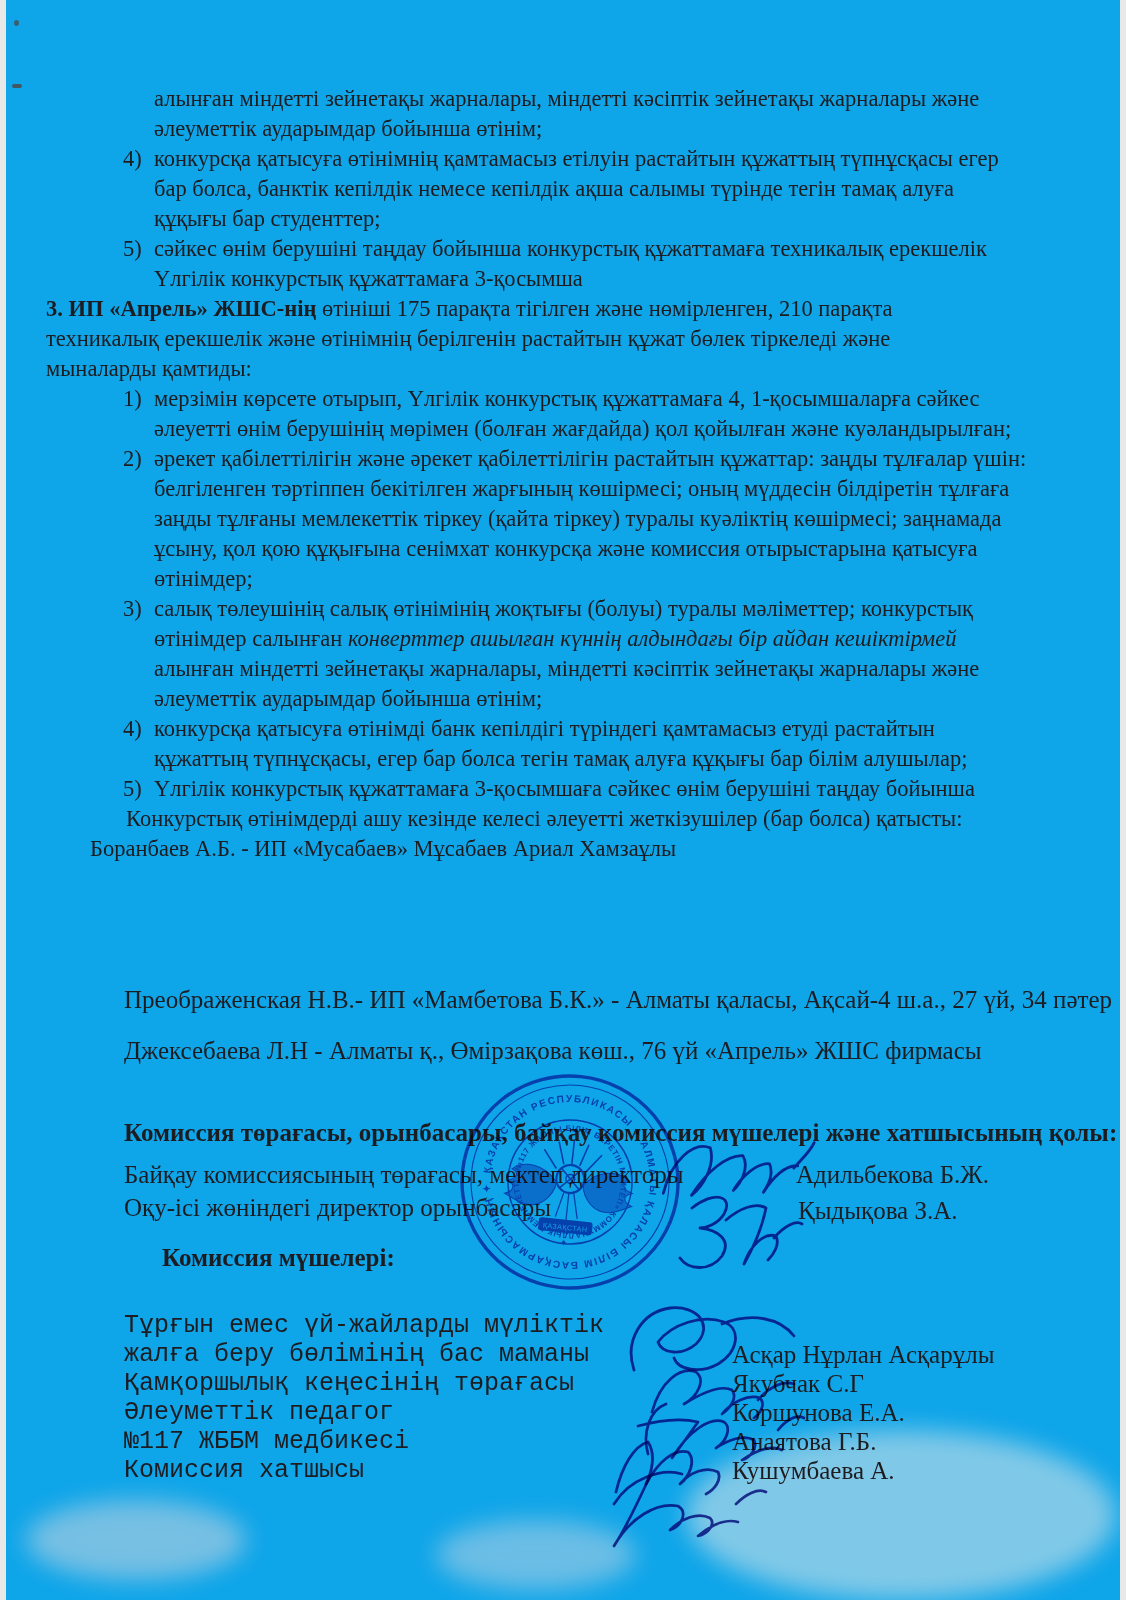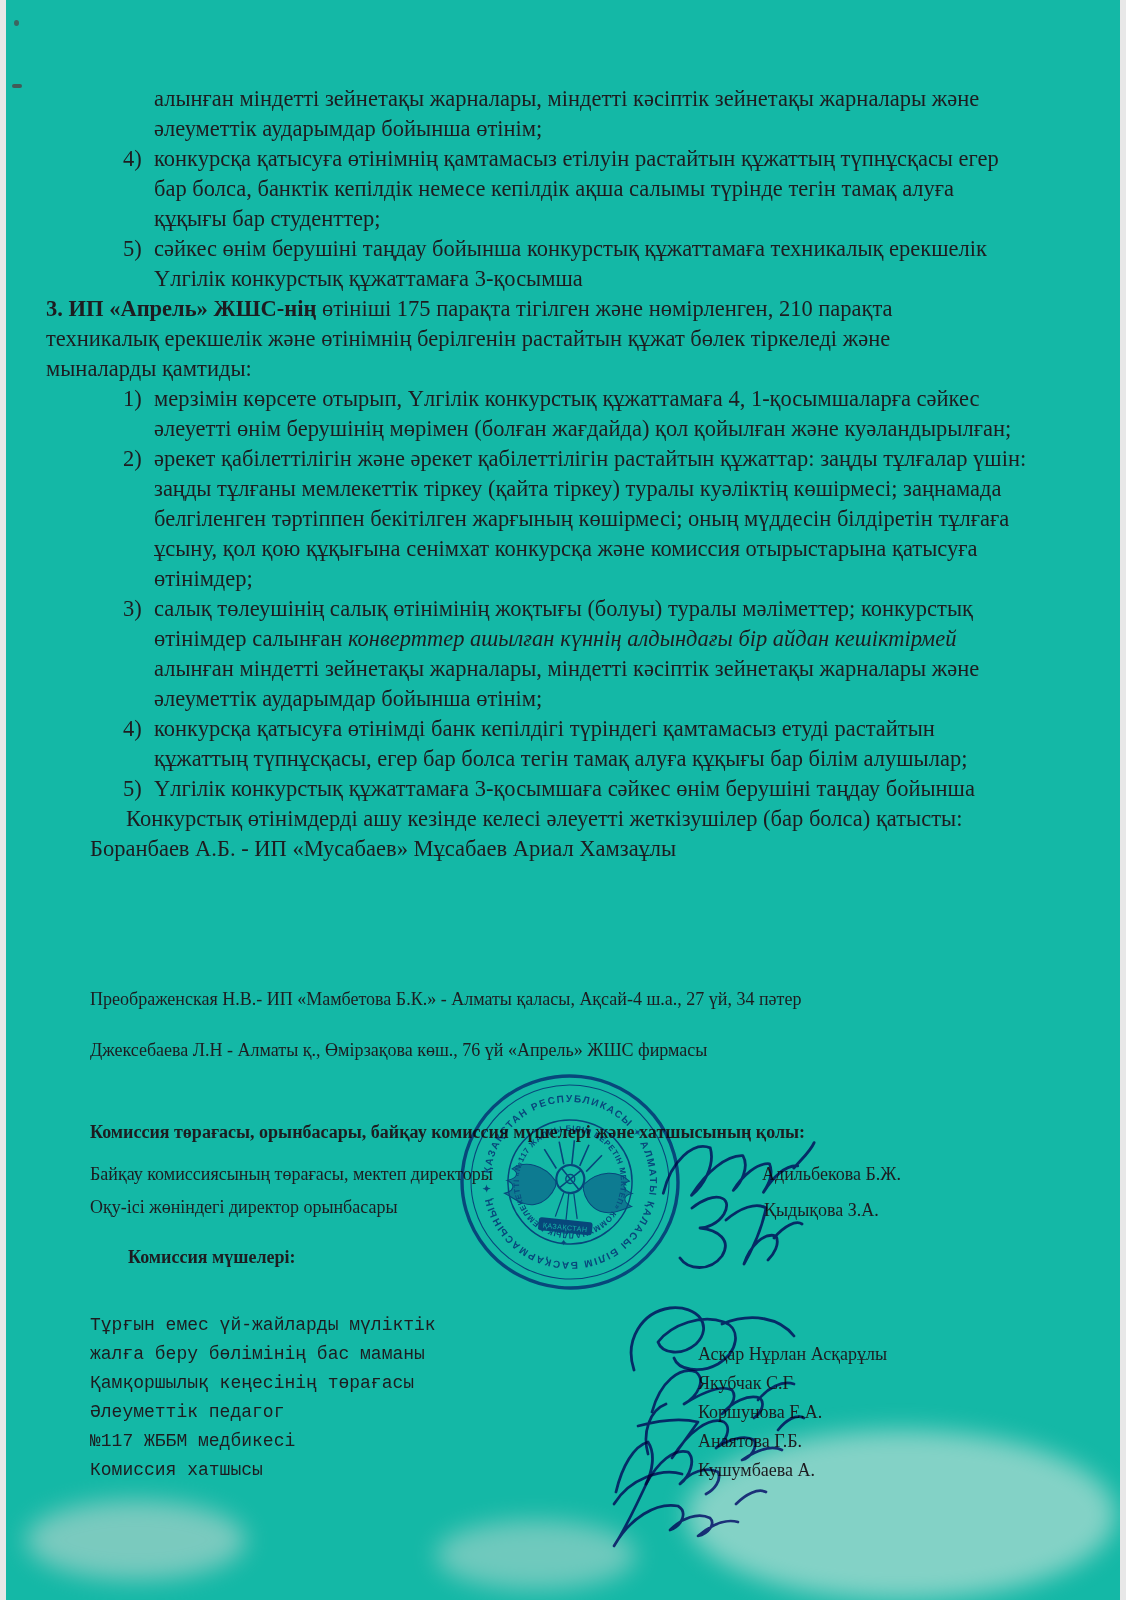--- a/index.html
+++ b/index.html
@@ -1,33 +1,33 @@
 <!DOCTYPE html>
 <html><head>
 <meta charset="utf-8">
 <style>
   html,body{margin:0;padding:0;background:#e8e8e8;}
   .page{
     position:relative;width:1114px;height:1600px;margin:0 auto;
-    background:#14b8a6;overflow:hidden;
+    background:#0ea5e9;overflow:hidden;
     font-family:"Liberation Serif", serif;color:#1d1c20;
   }
   
   .doc{position:absolute;top:84px;left:0;right:0;}
   .line{font-size:22.5px;line-height:30px;white-space:nowrap;}
   .cont{padding-left:148px;}
   .item{position:relative;padding-left:148px;}
   .item .num{position:absolute;left:117px;}
   .para{padding-left:40px;}
   .attend{padding-left:120px;}
   .attend2{padding-left:84px;}
   .bold{font-weight:bold;}
   .ital{font-style:italic;}
   
-  .abs{position:absolute;font-size:18px;line-height:29px;white-space:nowrap;}
+  .abs{position:absolute;font-size:25px;line-height:29px;white-space:nowrap;margin-left:34px;}
   .col .row{height:29px;}
   
   .seal{position:absolute;left:452px;top:1070px;mix-blend-mode:multiply;opacity:.93;transform:rotate(6deg);}
   .sig{position:absolute;mix-blend-mode:multiply;}
   .sig path{fill:none;stroke-linecap:round;stroke-linejoin:round;}
   
   .mark{position:absolute;background:#4a4a4a;}
   .dot1{left:8px;top:20px;width:5px;height:6px;border-radius:50%;opacity:.75;}
   .dash1{left:6px;top:84px;width:10px;height:4px;border-radius:2px;opacity:.85;}
   .smudge{position:absolute;border-radius:50%;filter:blur(12px);pointer-events:none;}
@@ -54,22 +54,22 @@
     <div class="line cont"><span>құқығы бар студенттер;</span></div>
     <div class="line item"><span class="num">5)</span><span>сәйкес өнім берушіні таңдау бойынша конкурстық құжаттамаға техникалық ерекшелік</span></div>
     <div class="line cont"><span>Үлгілік конкурстық құжаттамаға 3-қосымша</span></div>
     <div class="line para"><span class="bold">3. ИП «Апрель» ЖШС-нің</span><span> өтініші 175 парақта тігілген және нөмірленген, 210 парақта</span></div>
     <div class="line para"><span>техникалық ерекшелік және өтінімнің берілгенін растайтын құжат бөлек тіркеледі және</span></div>
     <div class="line para"><span>мыналарды қамтиды:</span></div>
     <div class="line item"><span class="num">1)</span></div>
     <div class="line cont"><span>мерзімін көрсете отырып, Үлгілік конкурстық құжаттамаға 4, 1-қосымшаларға сәйкес</span></div>
     <div class="line cont"><span>әлеуетті өнім берушінің мөрімен (болған жағдайда) қол қойылған және куәландырылған;</span></div>
     <div class="line item"><span class="num">2)</span><span>әрекет қабілеттілігін және әрекет қабілеттілігін растайтын құжаттар: заңды тұлғалар үшін:</span></div>
+    <div class="line cont"><span>белгіленген тәртіппен бекітілген жарғының көшірмесі; оның мүддесін білдіретін тұлғаға</span></div>
     <div class="line cont"><span>заңды тұлғаны мемлекеттік тіркеу (қайта тіркеу) туралы куәліктің көшірмесі; заңнамада</span></div>
-    <div class="line cont"><span>белгіленген тәртіппен бекітілген жарғының көшірмесі; оның мүддесін білдіретін тұлғаға</span></div>
     <div class="line cont"><span>ұсыну, қол қою құқығына сенімхат конкурсқа және комиссия отырыстарына қатысуға</span></div>
     <div class="line cont"><span>өтінімдер;</span></div>
     <div class="line item"><span class="num">3)</span><span>салық төлеушінің салық өтінімінің жоқтығы (болуы) туралы мәліметтер; конкурстық</span></div>
     <div class="line cont"><span>өтінімдер салынған </span><span class="ital">конверттер ашылған күннің алдындағы бір айдан кешіктірмей</span></div>
     <div class="line cont"><span>алынған міндетті зейнетақы жарналары, міндетті кәсіптік зейнетақы жарналары және</span></div>
     <div class="line cont"><span>әлеуметтік аударымдар бойынша өтінім;</span></div>
     <div class="line item"><span class="num">4)</span><span>конкурсқа қатысуға өтінімді банк кепілдігі түріндегі қамтамасыз етуді растайтын</span></div>
     <div class="line cont"><span>құжаттың түпнұсқасы, егер бар болса тегін тамақ алуға құқығы бар білім алушылар;</span></div>
     <div class="line item"><span class="num">5)</span><span>Үлгілік конкурстық құжаттамаға 3-қосымшаға сәйкес өнім берушіні таңдау бойынша</span></div>
     <div class="line attend"><span>Конкурстық өтінімдерді ашу кезінде келесі әлеуетті жеткізушілер (бар болса) қатысты:</span></div>

